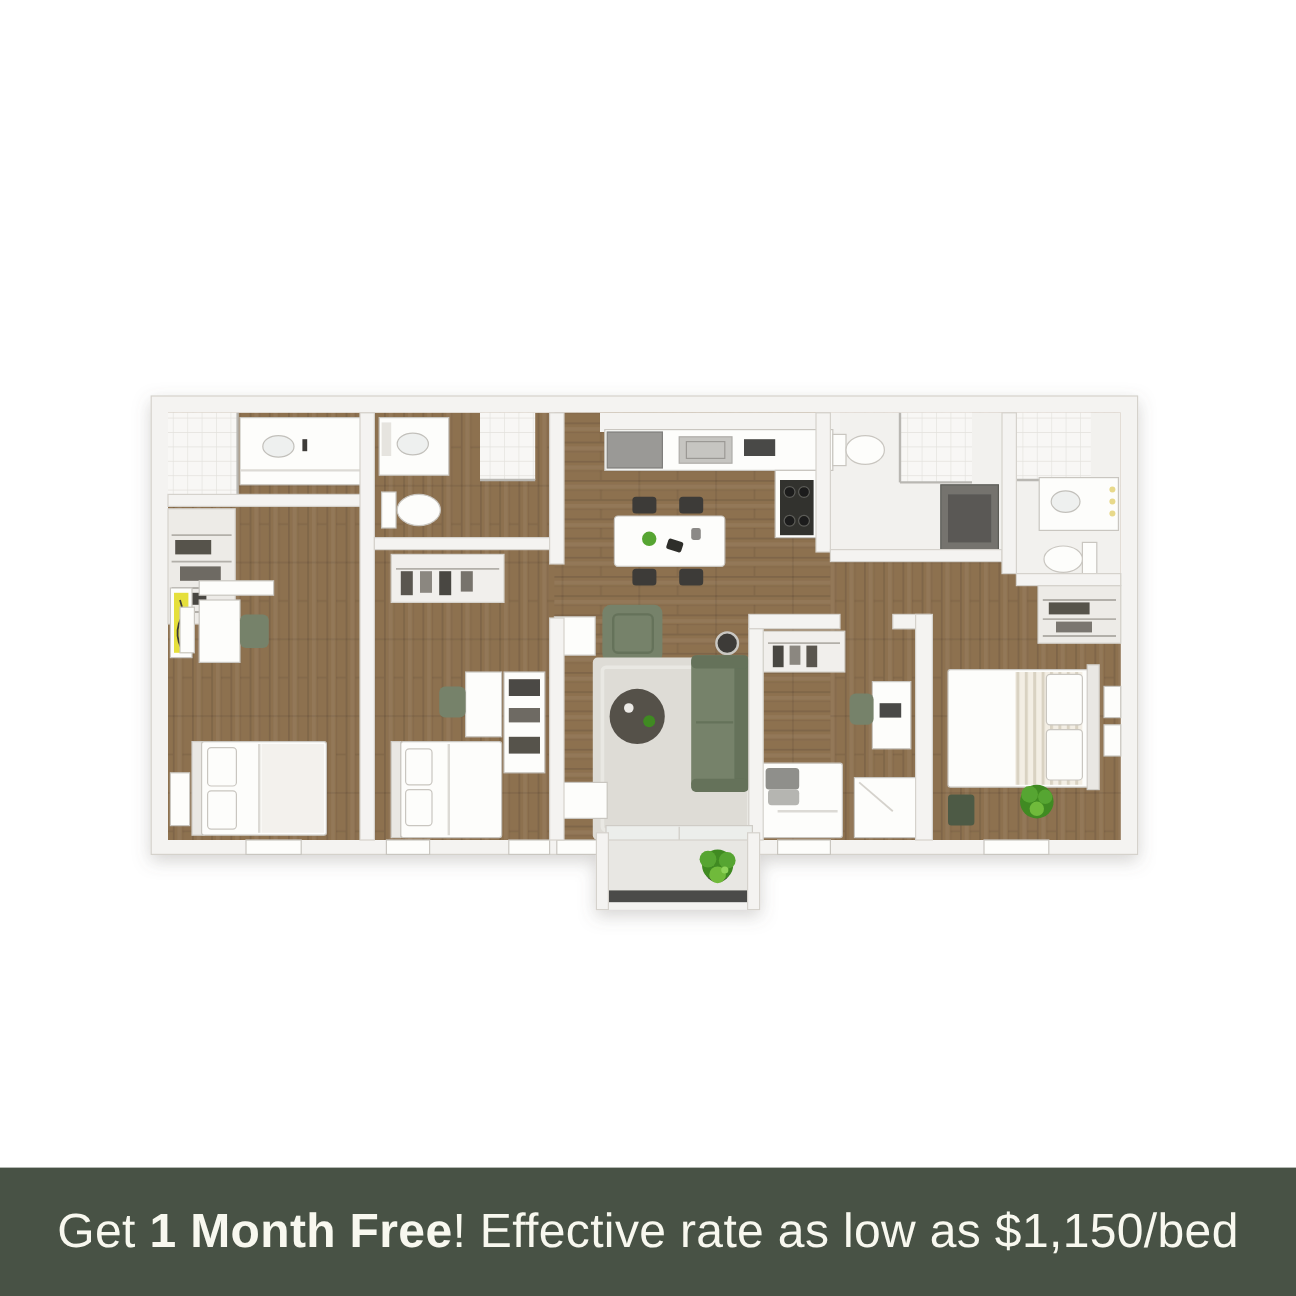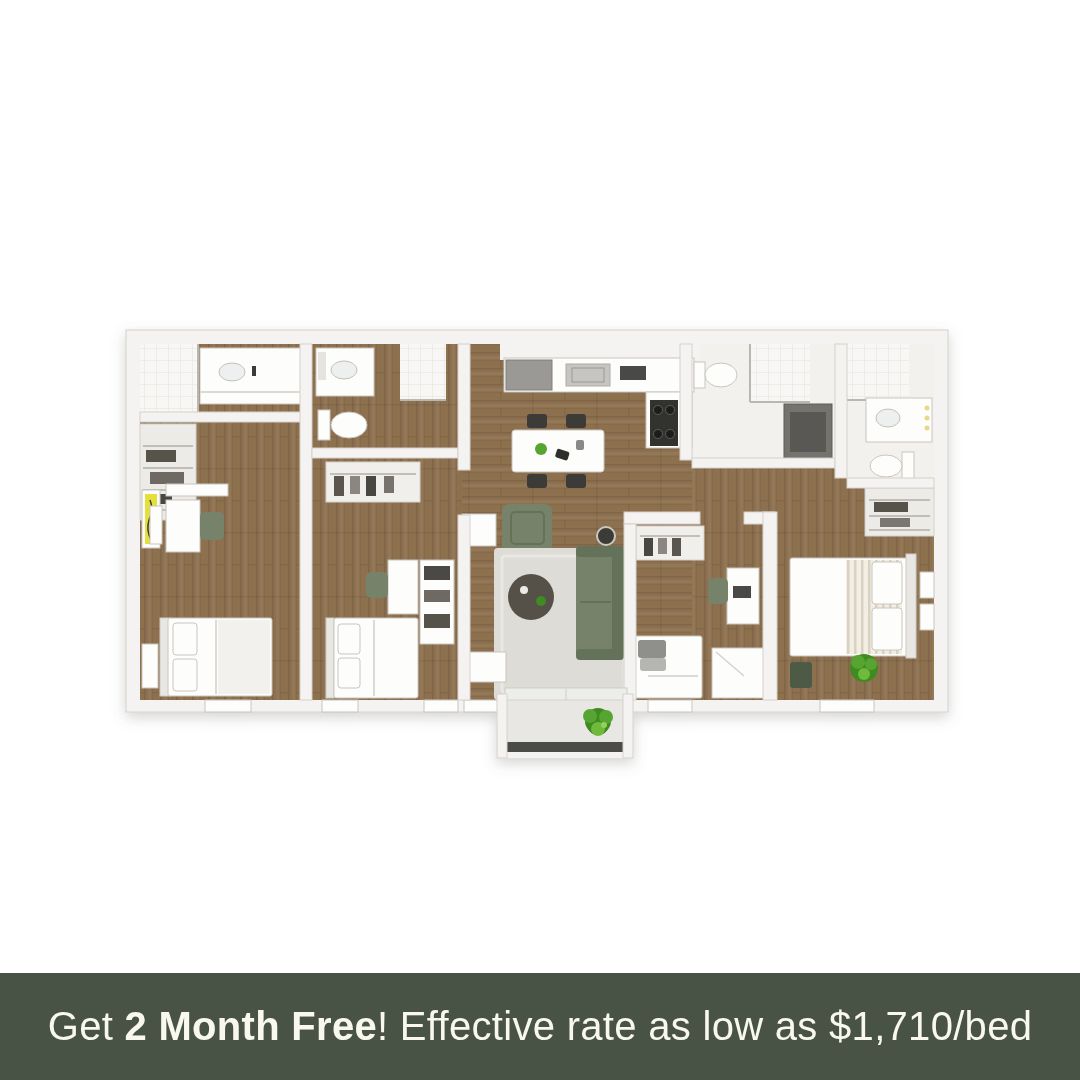--- a/index.html
+++ b/index.html
@@ -287,14 +287,14 @@
       <circle cx="590" cy="716" r="7" fill="var(--plant-green)"></circle>
       <circle cx="606" cy="717" r="7" fill="var(--plant-green)"></circle>
       <circle cx="598" cy="729" r="7" fill="#6fba3a"></circle>
       <circle cx="604" cy="725" r="3" fill="#8ed45a"></circle>
     </g>
   </g>
 </svg>
 </div>
 
 <div class="banner">
-  <p><span>Get </span><strong>2 Month Free</strong><span>! Effective rate as low as $1,710/bed</span></p>
+  <p><span>Get </span><strong>1 Month Free</strong><span>! Effective rate as low as $1,150/bed</span></p>
 </div>
 
 </body></html>

